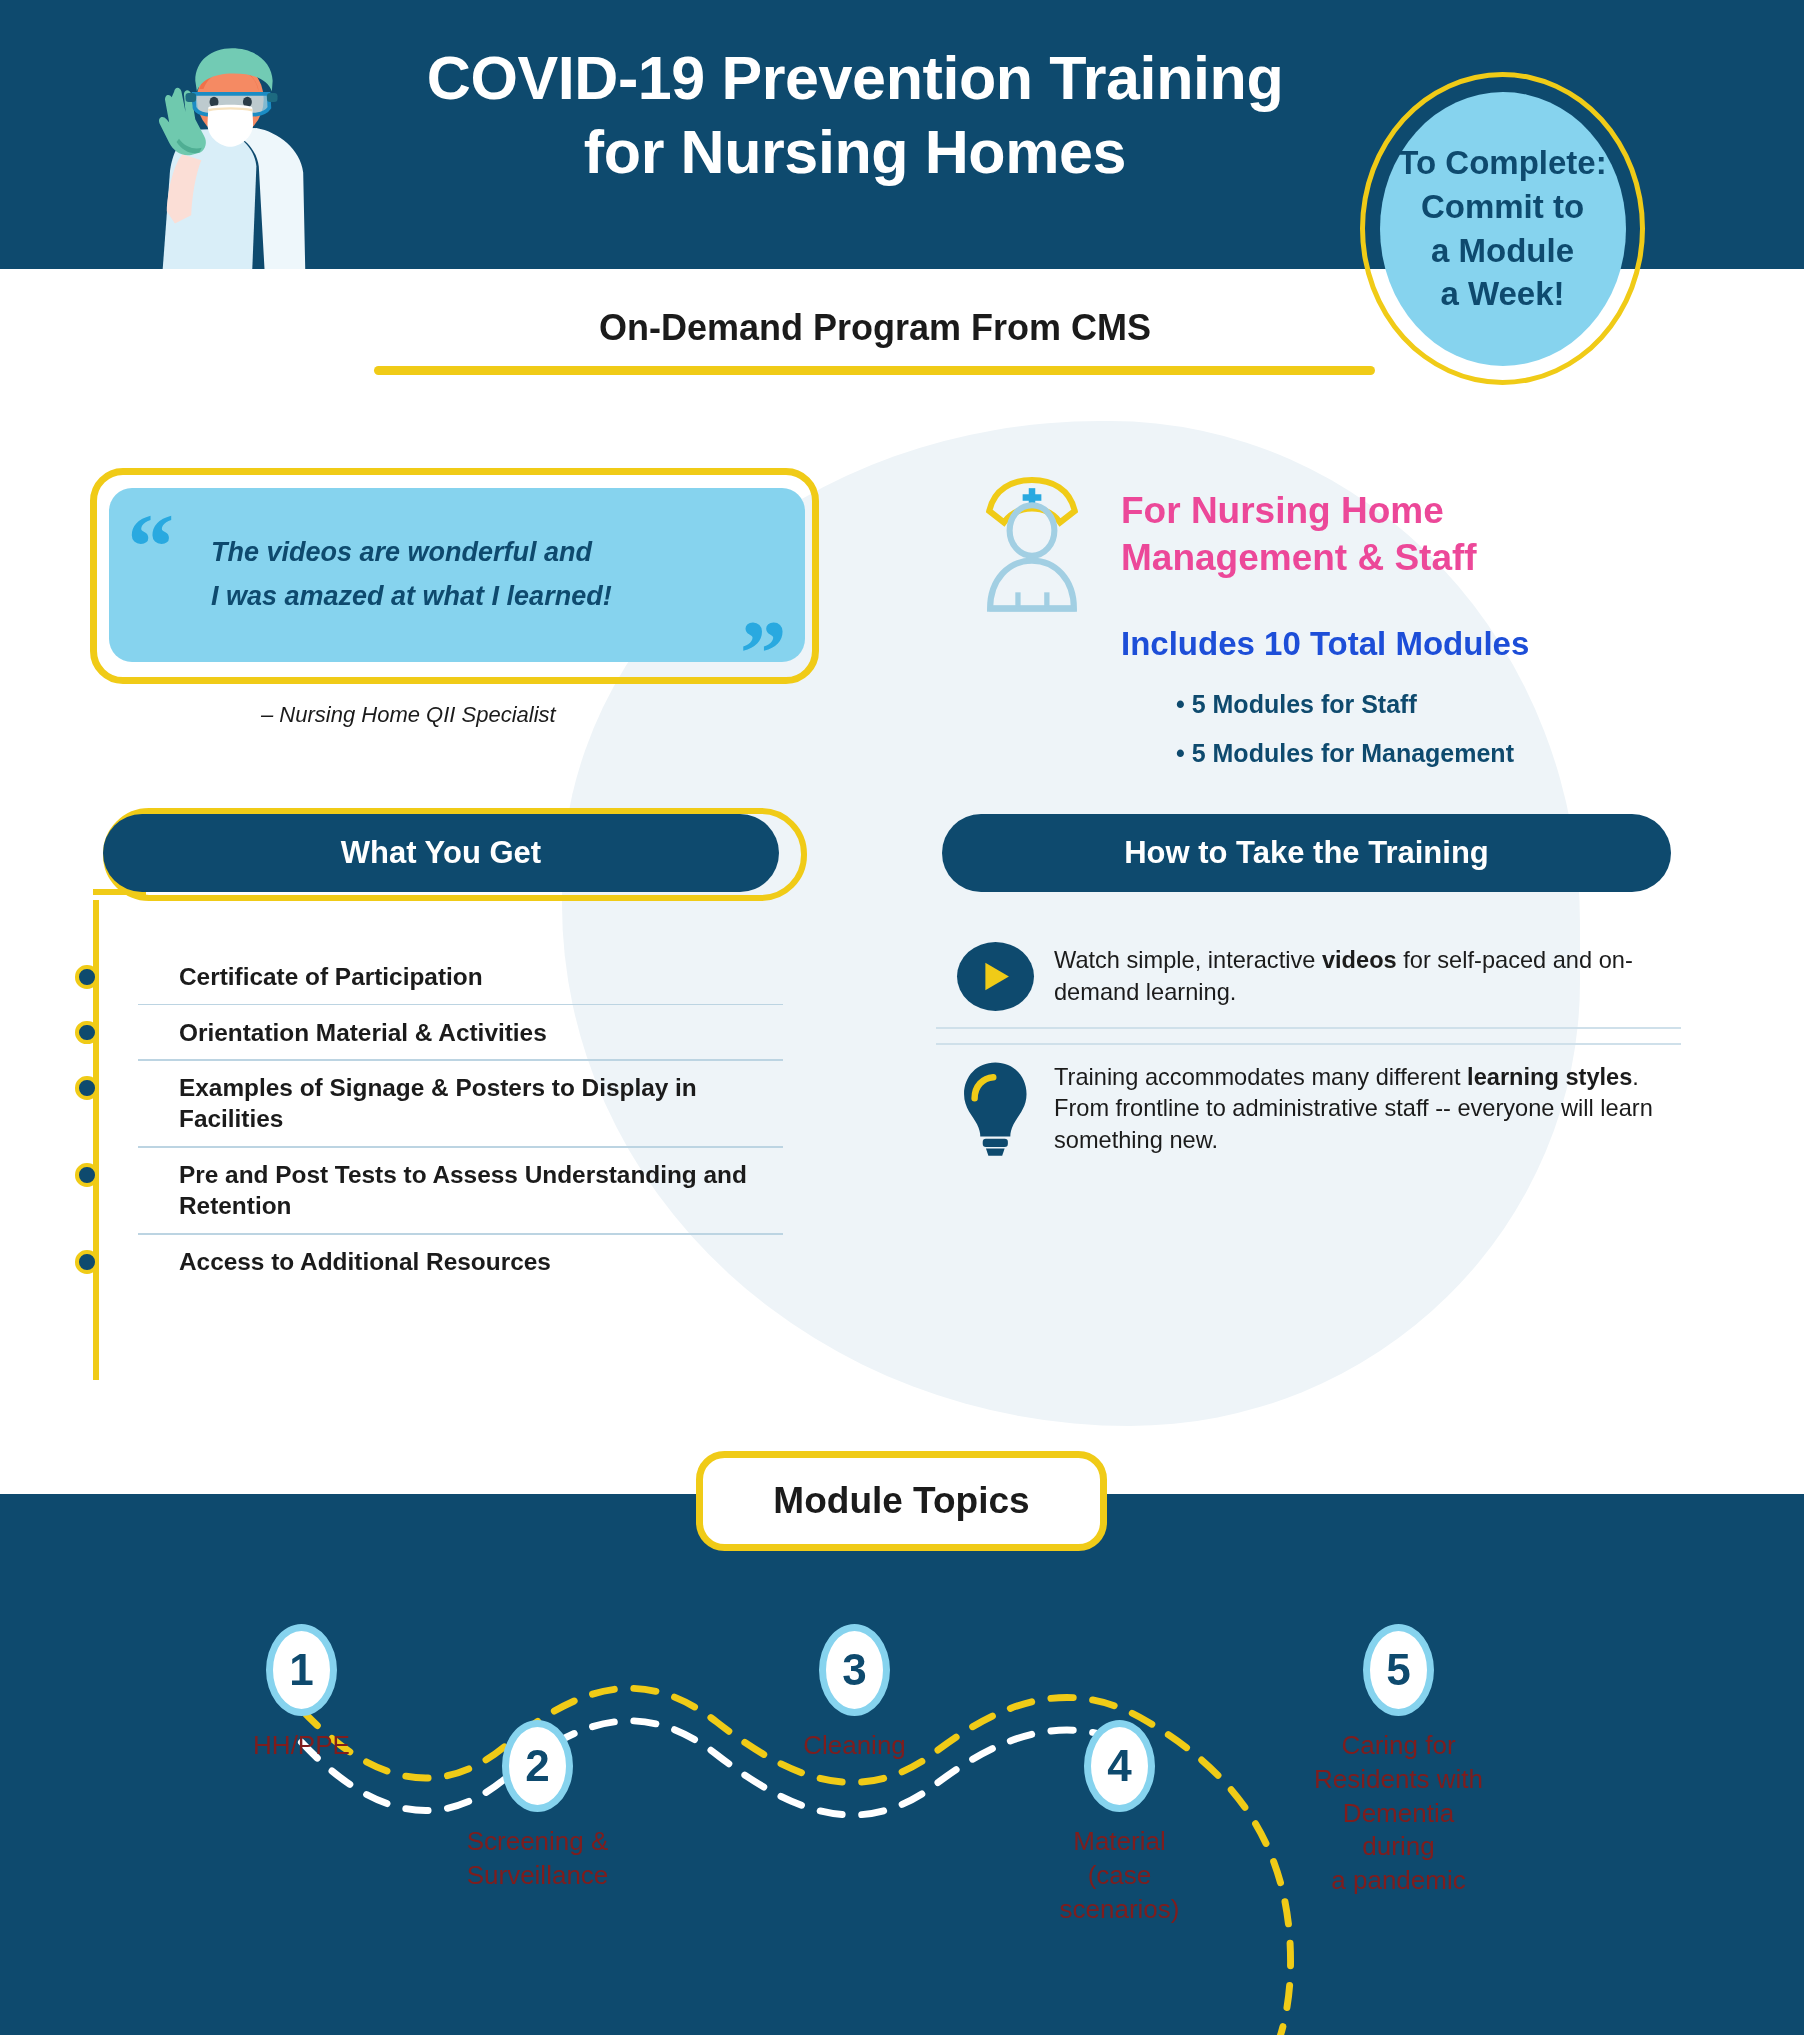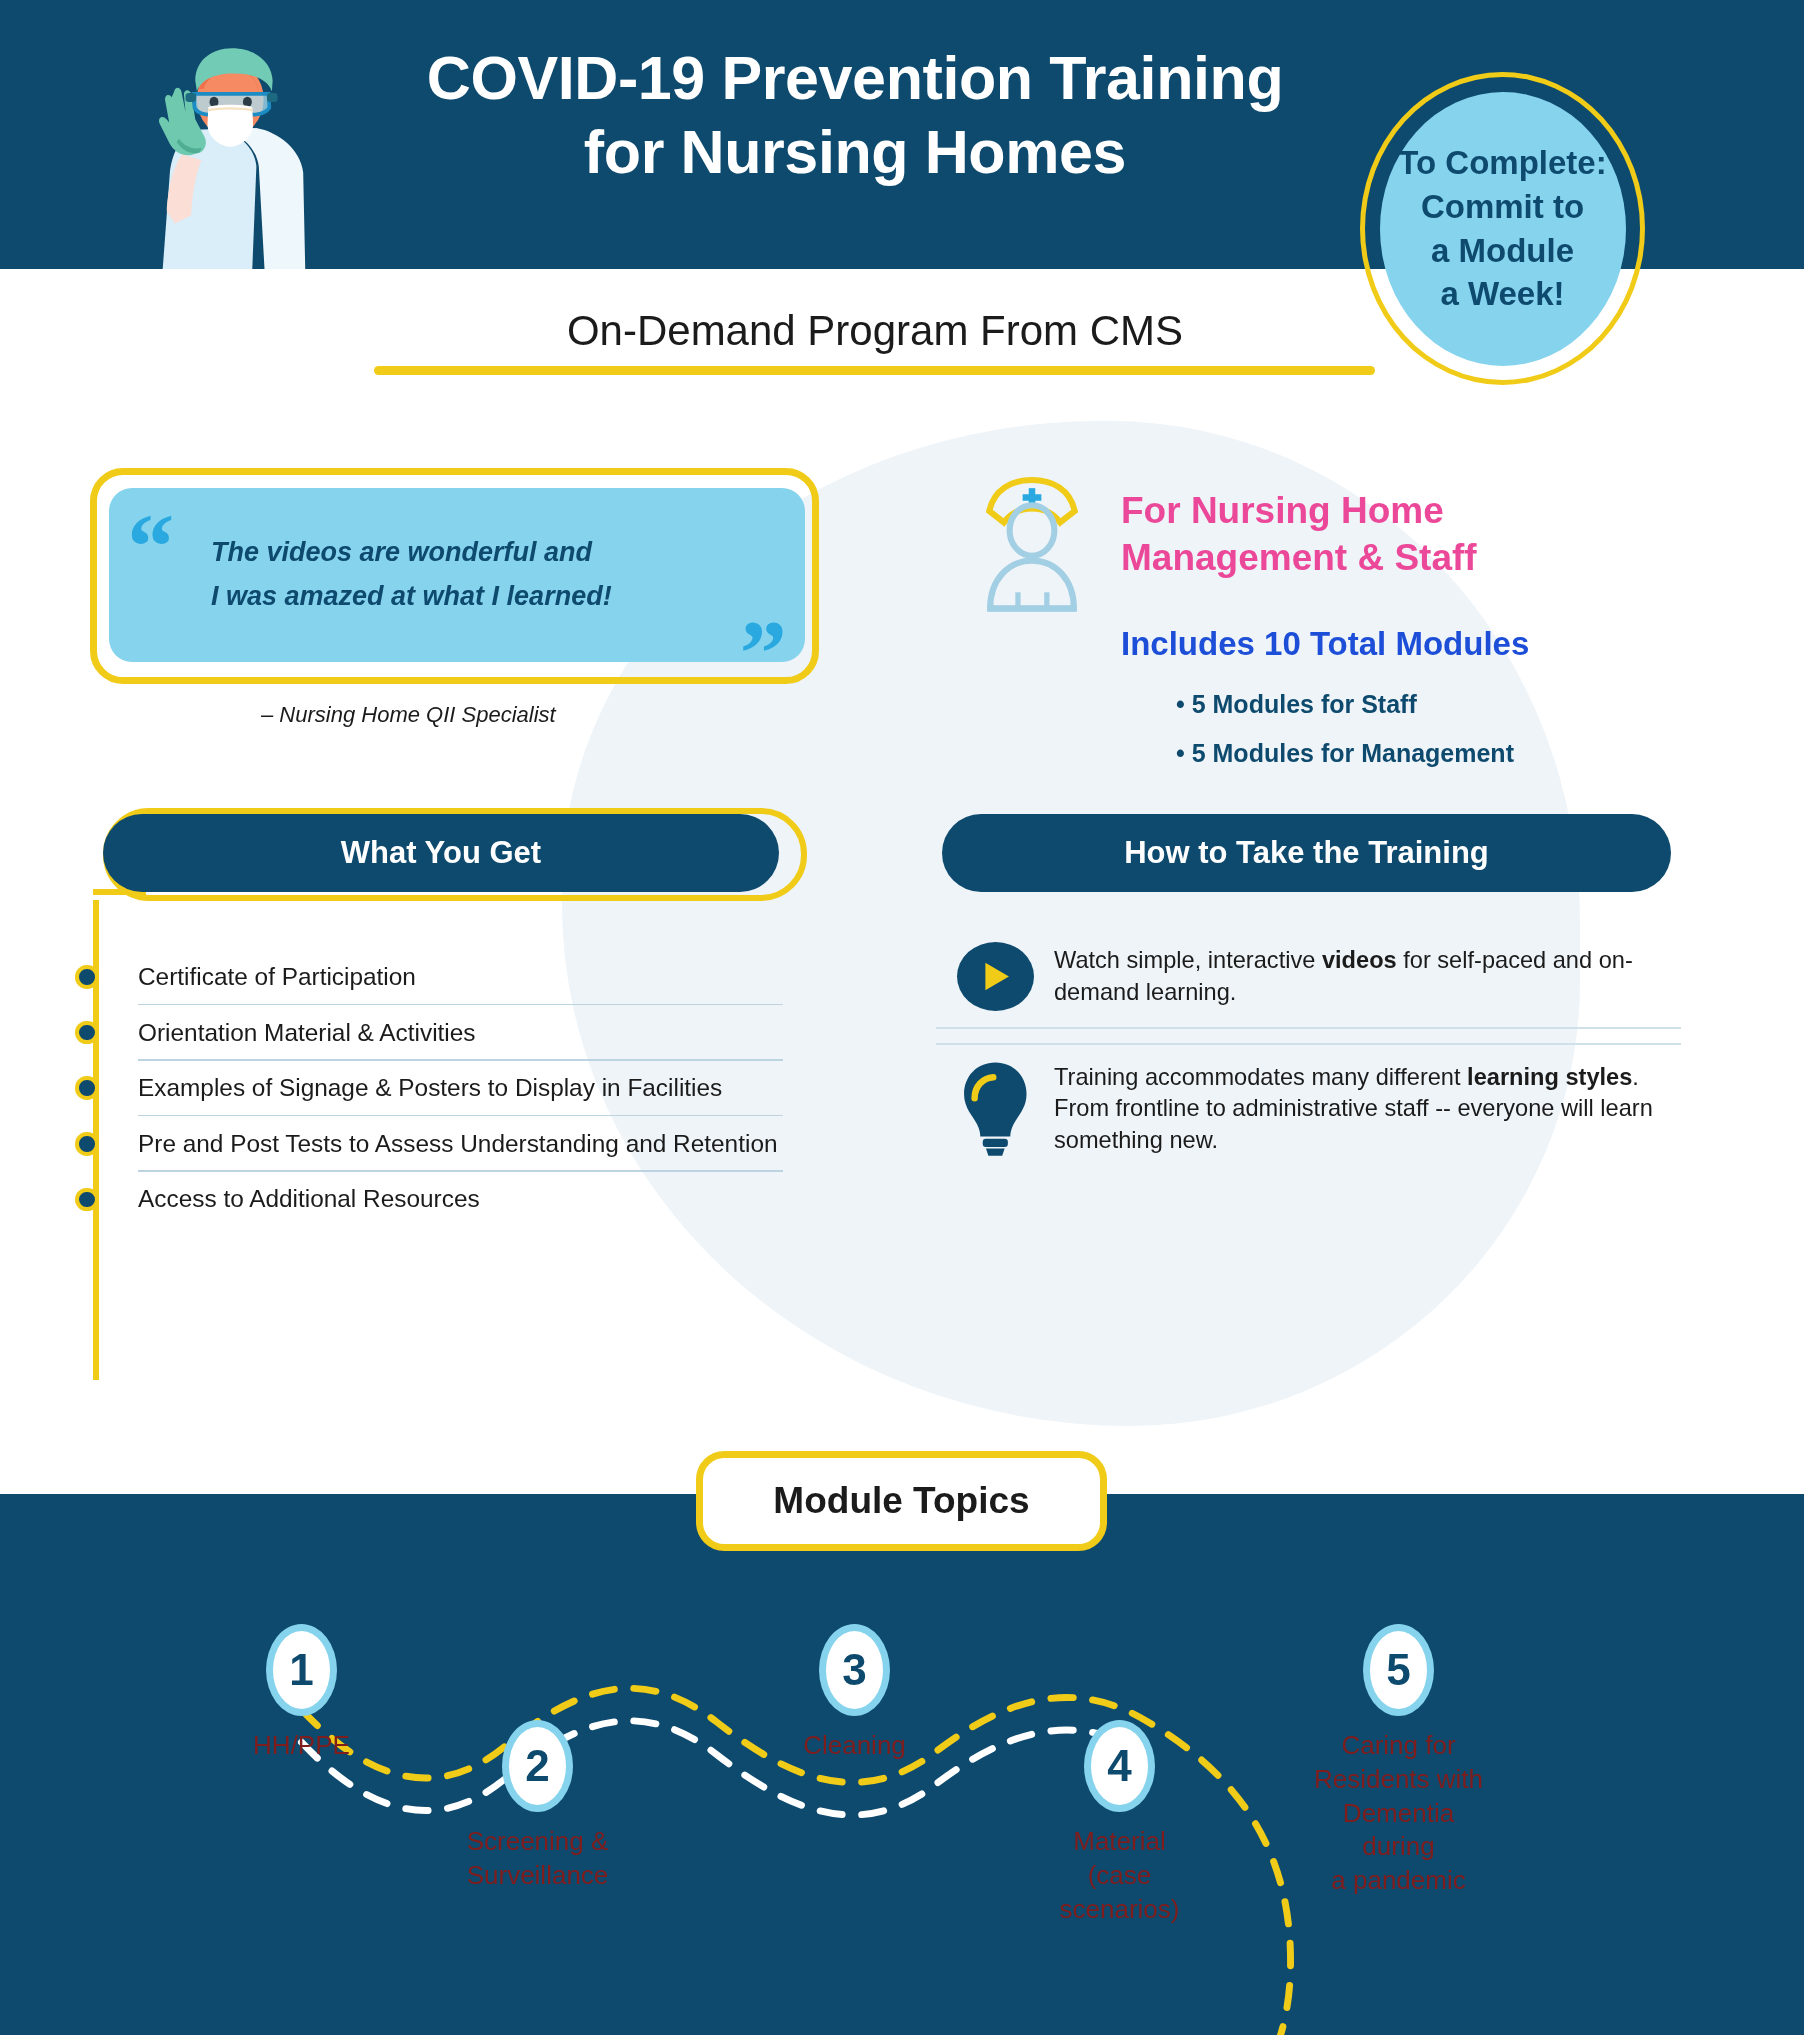--- a/index.html
+++ b/index.html
@@ -39,21 +39,21 @@
     border-radius: 50%; background: #86d3ee;
     display: flex; align-items: center; justify-content: center;
   }
   .complete-text {
     color: #0e4a6e; font-weight: bold; font-size: 33px; line-height: 1.32; text-align: center;
   }
 
   
   .subtitle {
     position: absolute; left: 366px; top: 307px; width: 1018px;
-    text-align: center; font-size: 42px; font-weight: normal; color: #1b1b1b;
+    text-align: center; font-size: 36px; font-weight: bold; color: #1b1b1b;
   }
   .subtitle-rule {
     position: absolute; left: 374px; top: 366px; width: 1001px; height: 9px;
     background: #f0cb17; border-radius: 4.5px;
   }
 
   
   .blob {
     position:absolute; left: 562px; top: 421px; width: 1018px; height: 1005px;
     background: #eef4f8;
@@ -130,21 +130,21 @@
   .wyg-spine-top {
     position: absolute; left: 93px; top: 889px; width: 53px; height: 5.7px;
     background: #f0cb17; z-index: 2;
   }
   .wyg-list { position: absolute; left: 75px; top: 961px; width: 708px; z-index: 3; }
   .wyg-item { position: relative; padding-left: 63px; }
   .wyg-dot {
     position: absolute; left: 0px; top: 4.1px; width: 23.6px; height: 23.6px;
     border-radius: 50%; background: #0e4a6e; border: 4.9px solid #f0cb17;
   }
-  .wyg-label { font-size: 24.4px; font-weight: normal; color: #1b1b1b; line-height: 1.28; }
+  .wyg-label { font-size: 24.4px; font-weight: bold; color: #1b1b1b; line-height: 1.28; margin-left: 41px; }
   .wyg-sep { height: 1.6px; background: #bcd4e2; margin: 11.4px 0 11.4px 63px; }
 
   
   .htt { position: absolute; left: 936px; top: 940px; width: 745px; z-index: 3; }
   .htt-row { position: relative; display: flex; align-items: center; min-height: 73px; }
   .htt-icon { width: 118px; flex: 0 0 118px; display:flex; align-items:center; justify-content:center; }
   .htt-text { font-size: 23.6px; color: #1b1b1b; line-height: 1.32; flex: 1 1 auto; }
   .htt-text b { font-weight: bold; }
   .htt-sep { height: 2px; background: #cfe0ea; margin: 14px 0; }
   .circle-play {

